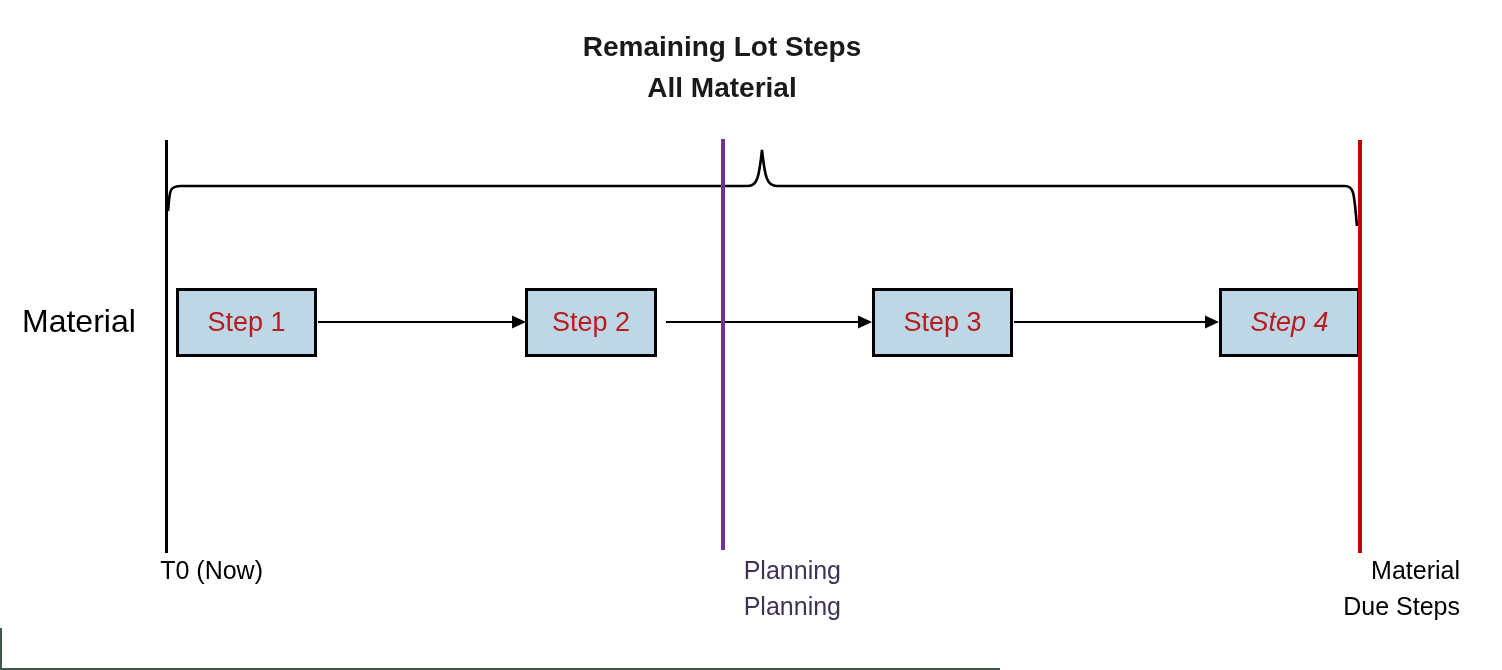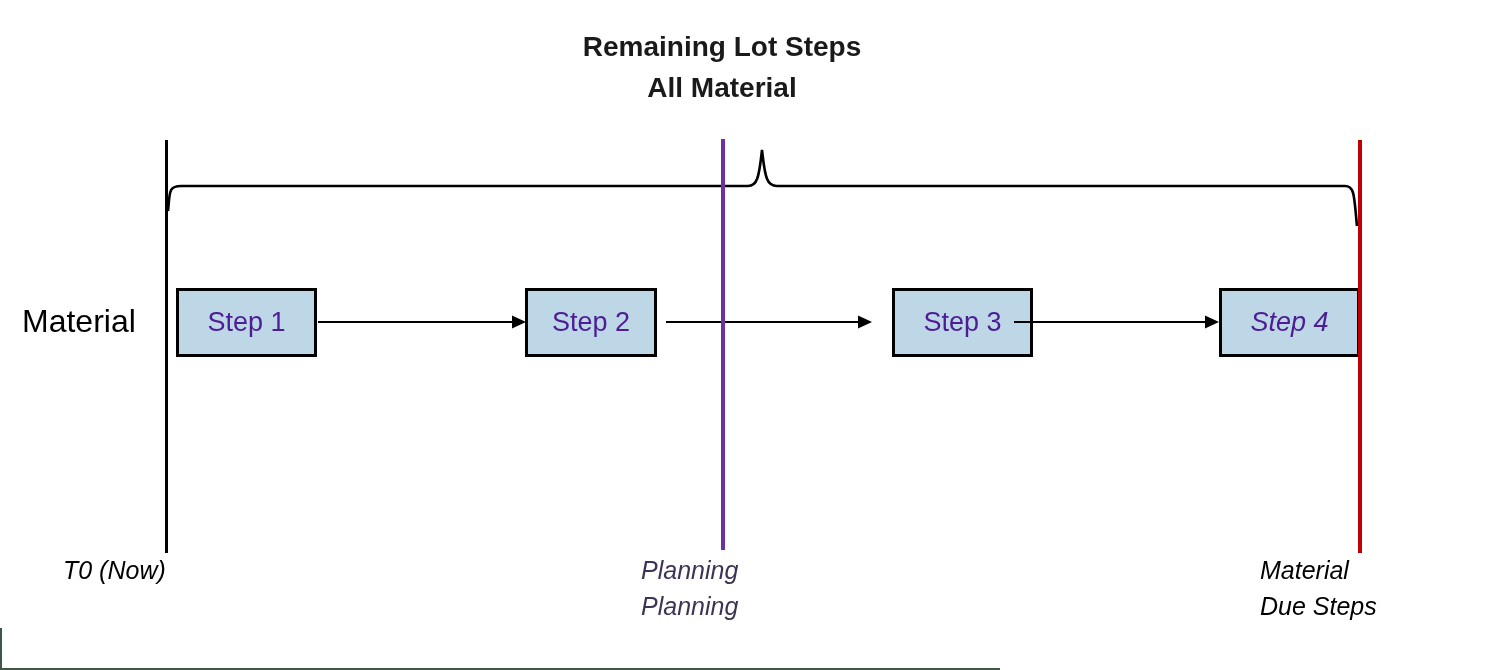--- a/index.html
+++ b/index.html
@@ -23,35 +23,35 @@
     font-size:32px;color:#000;text-align:left;
   }
   
   #overlay{position:absolute;left:0;top:0;width:1502px;height:670px;z-index:2;}
   
   .step-box{
     position:absolute;top:288px;height:69px;width:141px;
     box-sizing:border-box;
     background:#BDD7E6;border:3px solid #000;
     display:flex;align-items:center;justify-content:center;
-    font-size:27px;color:#4c1d95;z-index:1;
+    font-size:27px;color:#b91c1c;z-index:1;
   }
   #step1{left:176px;}
   #step2{left:525px;width:132px;}
-  #step3{left:872px;margin-left:20px;}
+  #step3{left:872px;}
   #step4{left:1219px;font-style:italic;}
   
   .vline{position:absolute;z-index:3;}
   #t0-line{left:165px;top:140px;width:3px;height:413px;background:#000000;}
   #ph-line{left:721px;top:139px;width:4px;height:411px;background:#7030A0;}
   #dd-line{left:1358px;top:140px;width:4px;height:413px;background:#C00000;}
   
   .marker-label{
-    position:absolute;top:552px;text-align:left;
-    font-size:25px;line-height:36px;z-index:4;font-style:italic;
+    position:absolute;top:552px;text-align:right;
+    font-size:25px;line-height:36px;z-index:4;
   }
   #t0-label{left:63px;width:200px;color:#000;}
   #ph-label{left:641px;width:200px;color:#3F3355;}
   #dd-label{left:1260px;width:200px;color:#000;}
   
   #edge-bottom{position:absolute;left:0;bottom:0;width:1000px;height:2px;background:#3F5747;}
   #edge-left{position:absolute;left:0;bottom:0;width:2px;height:42px;background:#3F5747;}
 </style>
 </head>
 <body>

